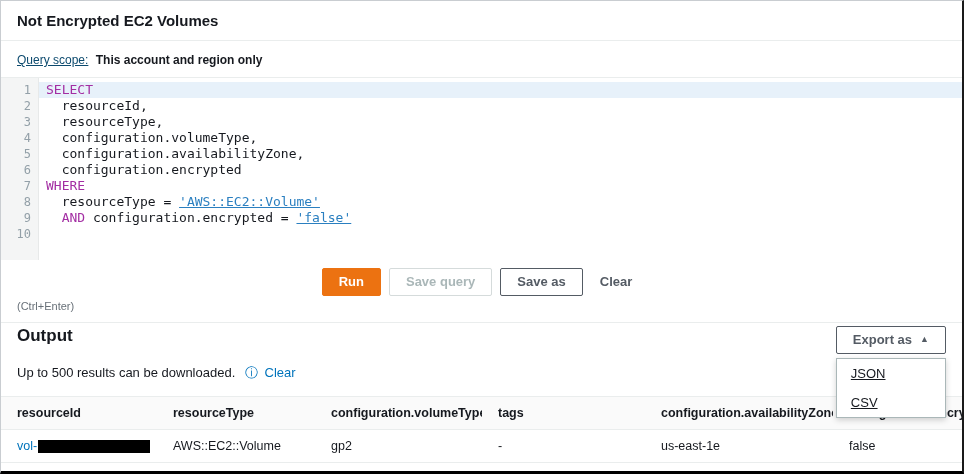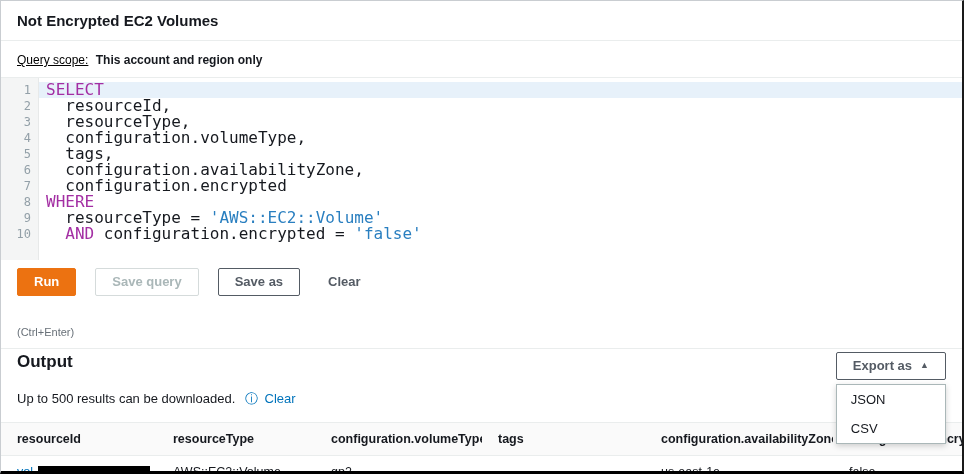--- a/index.html
+++ b/index.html
@@ -5,51 +5,51 @@
   * { margin:0; padding:0; box-sizing:border-box; }
   body { background:#fff; font-family:"Liberation Sans","DejaVu Sans",sans-serif; color:#16191f; }
   .app {
     position:relative; width:964px; height:474px; overflow:hidden; background:#fff;
     border-top:1px solid #c9cdd1; border-left:1px solid #c9cdd1;
     border-right:2px solid #1a1a1a; border-bottom:3px solid #000;
   }
   .title-bar { padding:11px 16px 10px; border-bottom:1px solid #eaeded; }
   .page-title { font-size:15px; font-weight:bold; }
   .scope-row { padding:12px 16px 10px; border-bottom:1px solid #eaeded; font-size:12px; }
-  .scope-label { text-decoration:underline; color:#000000; }
+  .scope-label { text-decoration:underline; color:#0c4a6e; }
   .scope-value { font-weight:bold; margin-left:4px; }
 
   .editor { display:flex; height:182px; background:#fff; }
   .gutter { width:38px; background:#f4f5f5; border-right:1px solid #e7e9e9; padding:4px 7px 0 0;
             font-family:"DejaVu Sans Mono",monospace; font-size:12px; color:#93a0a8; text-align:right; }
   .ln { height:16px; line-height:16px; }
-  .code { flex:1; padding-top:4px; font-family:"DejaVu Sans Mono",monospace; font-size:16px; overflow:hidden; }
+  .code { flex:1; padding-top:4px; font-family:"DejaVu Sans Mono",monospace; font-size:13px; overflow:hidden; }
   .code-line { height:16px; line-height:16px; white-space:pre; padding-left:7px; }
   .code-line.hl { background:#e7f1fa; }
   .tok-plain { color:#16191f; }
   .tok-keyword { color:#a32ea3; }
-  .tok-string { color:#2a7fc0; }
+  .tok-string { color:#2a7fc0;text-decoration:underline; }
 
-  .actions { display:flex; align-items:center; gap:19px; padding:8px 16px 0; }
+  .actions { display:flex; align-items:center; gap:8px; padding:8px 16px 0;justify-content:center; }
   .btn { font-family:inherit; font-size:13px; font-weight:bold; padding:5px 16px; border-radius:2px;
          background:#fff; cursor:pointer; line-height:16px; }
   .btn-primary { background:#ec7211; border:1px solid #ec7211; color:#fff; }
   .btn-disabled { border:1px solid #d5dbdb; color:#aab7b8; cursor:default; }
   .btn-secondary { border:1px solid #545b64; color:#545b64; }
   .btn-text { border:1px solid transparent; color:#545b64; padding:5px 8px; }
-  .hint { padding:4px 16px 10px; font-size:11px; color:#687078;margin-top:26px; }
+  .hint { padding:4px 16px 10px; font-size:11px; color:#687078; }
 
   .output { border-top:1px solid #eaeded; padding:3px 16px 0; }
   .output-head { display:flex; justify-content:space-between; align-items:flex-start; }
   .output-title { font-size:17px; font-weight:bold; }
   .export-wrap { position:relative;border-radius:10px; }
   .export-btn { display:inline-flex; align-items:center; gap:8px; }
   .caret { font-size:9px; position:relative; top:-1px; }
   .export-menu { position:absolute; top:calc(100% + 4px); left:0; min-width:100%; background:#fff;
-                 border:1px solid #aab7b8; box-shadow:0 2px 6px rgba(0,0,0,.18); z-index:20; }
+                 border:1px solid #aab7b8; box-shadow:0 2px 6px rgba(0,0,0,.18); z-index:20;text-decoration:underline; }
   .menu-item { padding:7px 14px; font-size:13px; color:#16191f; cursor:pointer; white-space:nowrap; }
   .note { margin-top:10px; font-size:13px; }
   .info-icon { color:#0073bb; margin-left:6px; font-size:13px; cursor:pointer; }
   .info-link { color:#0073bb; margin-left:3px; text-decoration:none; cursor:pointer; }
 
   table.results { width:100%; border-collapse:collapse; table-layout:fixed; margin-top:14px; }
   table.results th { text-align:left; font-size:12.5px; font-weight:bold; padding:9px 16px;
                      background:#fafafa; border-top:1px solid #eaeded; border-bottom:1px solid #eaeded;
                      white-space:nowrap; overflow:hidden; }
   table.results td { font-size:12.5px; padding:9px 16px; border-bottom:1px solid #eaeded;
@@ -82,21 +82,20 @@
         <div class="ln">7</div>
         <div class="ln">8</div>
         <div class="ln">9</div>
         <div class="ln">10</div>
       </div>
     <div class="code" id="code">
         <div class="code-line hl"><span class="tok-keyword">SELECT</span></div>
         <div class="code-line"><span class="tok-plain">  resourceId,</span></div>
         <div class="code-line"><span class="tok-plain">  resourceType,</span></div>
         <div class="code-line"><span class="tok-plain">  configuration.volumeType,</span></div>
-        <div class="code-line"><span class="tok-plain">  tags,</span></div>
         <div class="code-line"><span class="tok-plain">  configuration.availabilityZone,</span></div>
         <div class="code-line"><span class="tok-plain">  configuration.encrypted</span></div>
         <div class="code-line"><span class="tok-keyword">WHERE</span></div>
         <div class="code-line"><span class="tok-plain">  resourceType = </span><span class="tok-string">'AWS::EC2::Volume'</span></div>
         <div class="code-line"><span class="tok-plain">  </span><span class="tok-keyword">AND</span><span class="tok-plain"> configuration.encrypted = </span><span class="tok-string">'false'</span></div>
       </div>
   </div>
 
   <div class="actions">
     <button class="btn btn-primary">Run</button>

